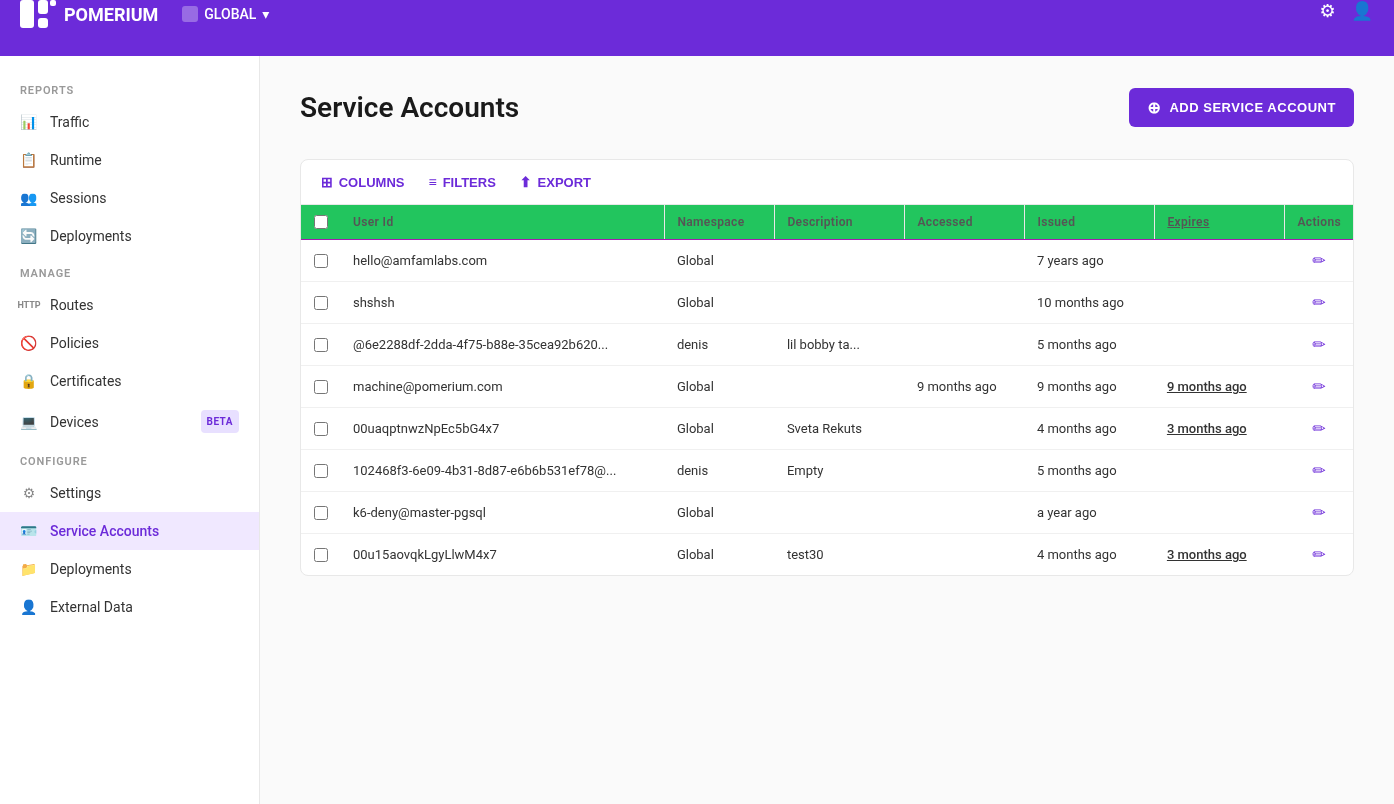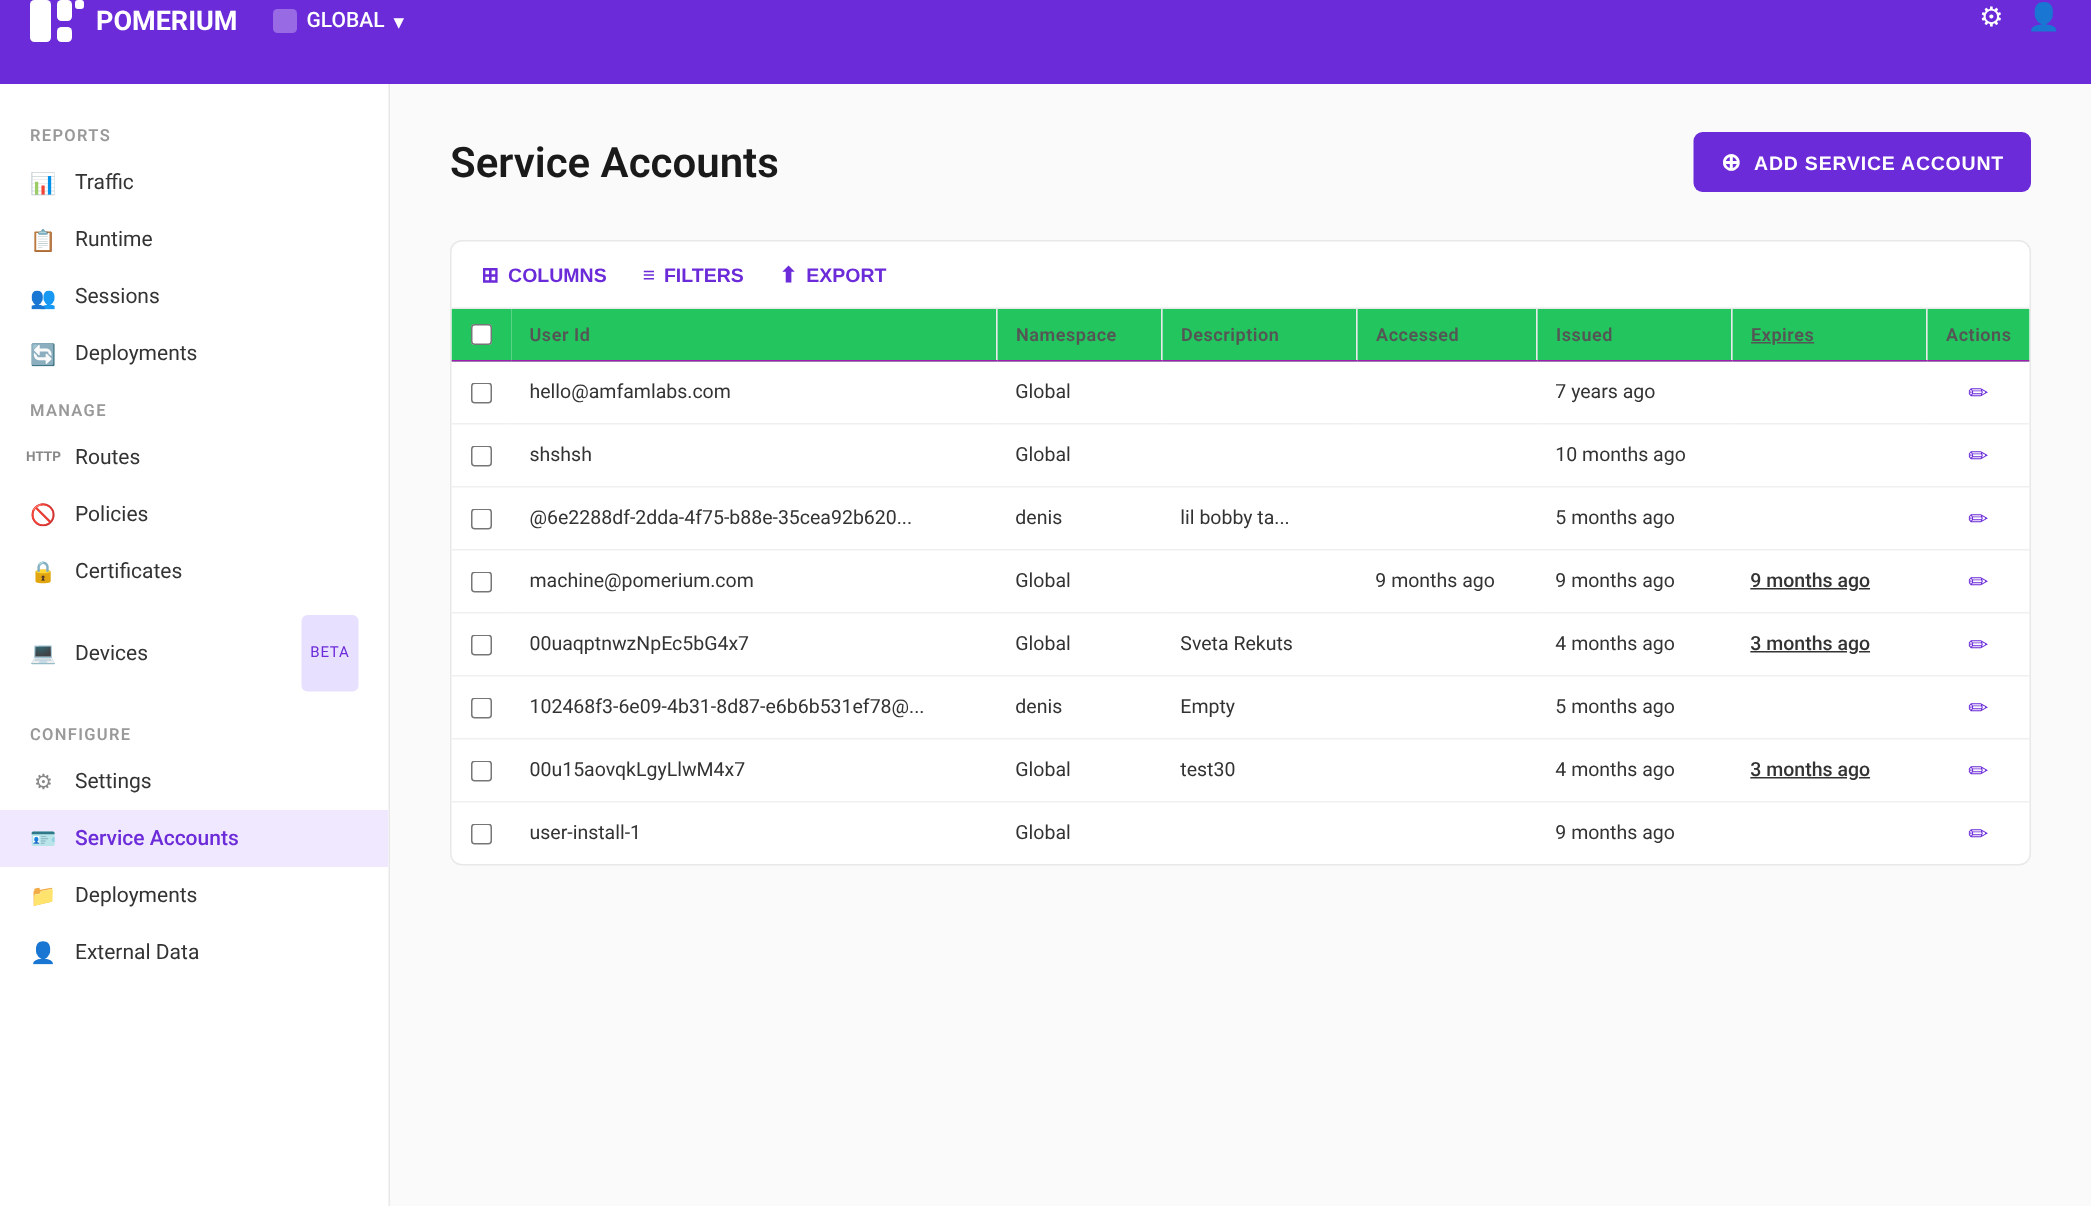--- a/index.html
+++ b/index.html
@@ -45,21 +45,21 @@
     .sidebar-item {
       display: flex; align-items: center; gap: 12px; padding: 10px 20px;
       font-size: 14px; color: #333; cursor: pointer; border-radius: 0;
       transition: background 0.1s;
     }
     .sidebar-item.active { background: #f0e8ff; color: #6c2bd9; font-weight: 500; }
     .sidebar-item .item-icon { width: 18px; height: 18px; display: flex; align-items: center; justify-content: center; color: #888; flex-shrink: 0; font-size: 14px; }
     .sidebar-item.active .item-icon { color: #6c2bd9; }
     .beta-badge {
       margin-left: auto; background: #e8e0ff; color: #6c2bd9;
-      font-size: 10px; font-weight: 400; padding: 20px 6px; border-radius: 4px;
+      font-size: 10px; font-weight: 700; padding: 6px 6px; border-radius: 4px;
       letter-spacing: 0.05em;
     }
 
     
     .main { flex: 1; overflow-y: auto; padding: 32px 40px; background: #fafafa; }
 
     .page-header { display: flex; align-items: center; justify-content: space-between; margin-bottom: 32px; }
     .page-title { font-size: 28px; font-weight: 600; color: #1a1a1a; }
     .add-btn {
       display: flex; align-items: center; gap: 8px;
@@ -345,43 +345,43 @@
     <td class="col-actions">
       <span class="action-icon">✏</span>
     </td>
   </tr>
             <tr>
     <td class="checkbox-col">
       <div class="checkbox-cell">
                   <input type="checkbox" style="">
                 </div>
     </td>
+    <td class="col-userid" title="k6-deny@master-pgsql">k6-deny@master-pgsql</td>
+    <td class="col-namespace">Global</td>
+    <td class="col-description"></td>
+    <td class="col-accessed"></td>
+    <td class="col-issued">a year ago</td>
+    <td class="col-expires "></td>
+    <td class="col-actions">
+      <span class="action-icon">✏</span>
+    </td>
+  </tr>
+            <tr>
+    <td class="checkbox-col">
+      <div class="checkbox-cell">
+                  <input type="checkbox" style="">
+                </div>
+    </td>
     <td class="col-userid" title="00u15aovqkLgyLlwM4x7">00u15aovqkLgyLlwM4x7</td>
     <td class="col-namespace">Global</td>
     <td class="col-description">test30</td>
     <td class="col-accessed"></td>
     <td class="col-issued">4 months ago</td>
     <td class="col-expires expires-red">3 months ago</td>
     <td class="col-actions">
       <span class="action-icon">✏</span>
     </td>
   </tr>
-            <tr>
-    <td class="checkbox-col">
-      <div class="checkbox-cell">
-                  <input type="checkbox" style="">
-                </div>
-    </td>
-    <td class="col-userid" title="user-install-1">user-install-1</td>
-    <td class="col-namespace">Global</td>
-    <td class="col-description"></td>
-    <td class="col-accessed"></td>
-    <td class="col-issued">9 months ago</td>
-    <td class="col-expires "></td>
-    <td class="col-actions">
-      <span class="action-icon">✏</span>
-    </td>
-  </tr>
           </tbody>
       </table>
     </div>
   </main>
 </div>
 
 </body></html>

